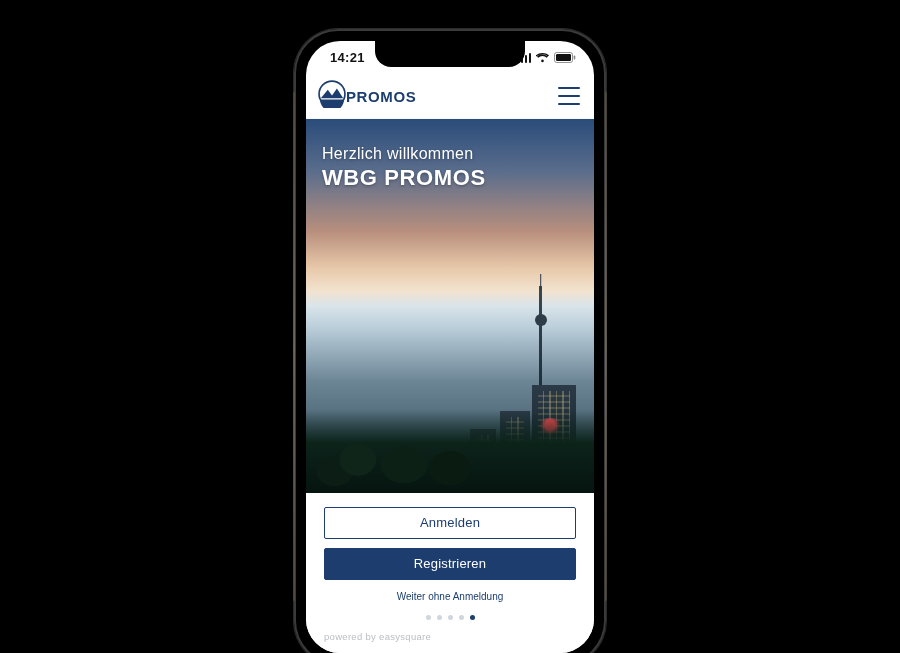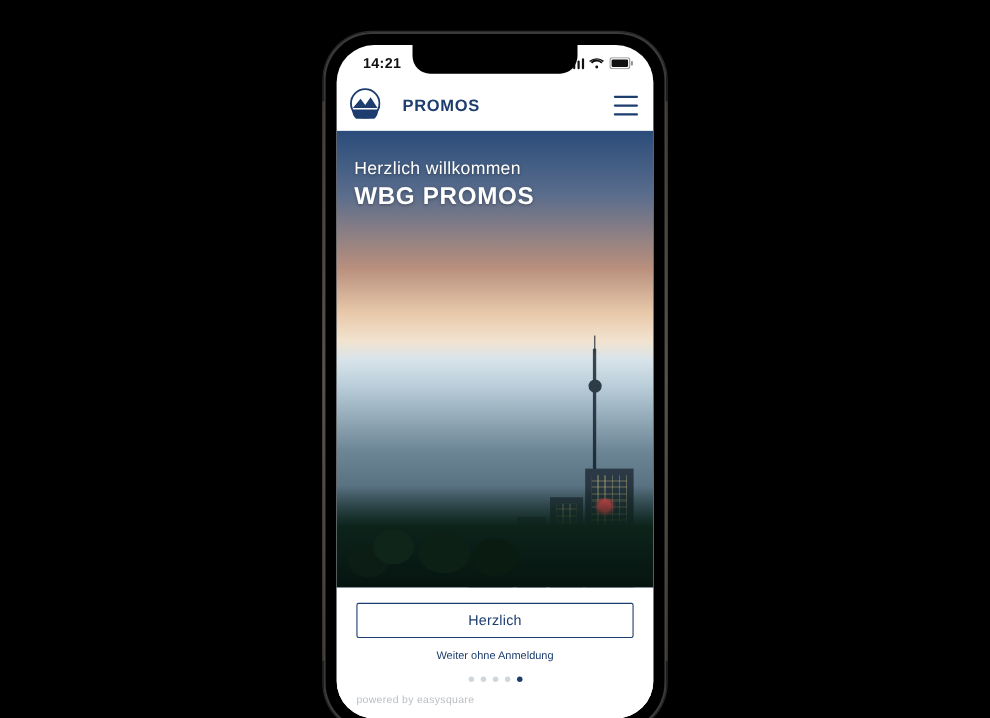--- a/index.html
+++ b/index.html
@@ -93,21 +93,21 @@
   
   .header{
     height:44px;
     flex:0 0 44px;
     display:flex;
     align-items:center;
     justify-content:space-between;
     padding:0 14px 0 12px;
     border-bottom:1px solid rgba(0,0,0,.03);
   }
-  .brand{ display:flex; align-items:center; gap:20px;}
+  .brand{ display:flex; align-items:center; gap:0;}
   .brand-name{ font-size:15px; font-weight:600; color:#1C3D6E; letter-spacing:.6px;}
   .menu{ width:22px; height:18px; display:flex; flex-direction:column; justify-content:space-between; cursor:pointer;}
   .menu span{ height:2.2px; border-radius:2px; background:#1C3D6E;}
 
   
   .hero{
     flex:1 1 auto;
     position:relative;
     overflow:hidden;
     background:
@@ -289,21 +289,22 @@
           </div>
         <div class="bld b1">
             <div class="win"></div>
           </div>
         <div class="redlight"></div>
         <div class="trees"></div>
       </div>
     </div>
 
     <div class="panel">
-      <div class="btn outline">Herzlich</div>
+      <div class="btn outline">Anmelden</div>
+      <div class="btn solid">Registrieren</div>
       <div class="link">Weiter ohne Anmeldung</div>
       <div class="dots" id="dots">
           <div class="dot"></div>
           <div class="dot"></div>
           <div class="dot"></div>
           <div class="dot"></div>
           <div class="dot active"></div>
         </div>
       <div class="powered">powered by easysquare</div>
     </div>

